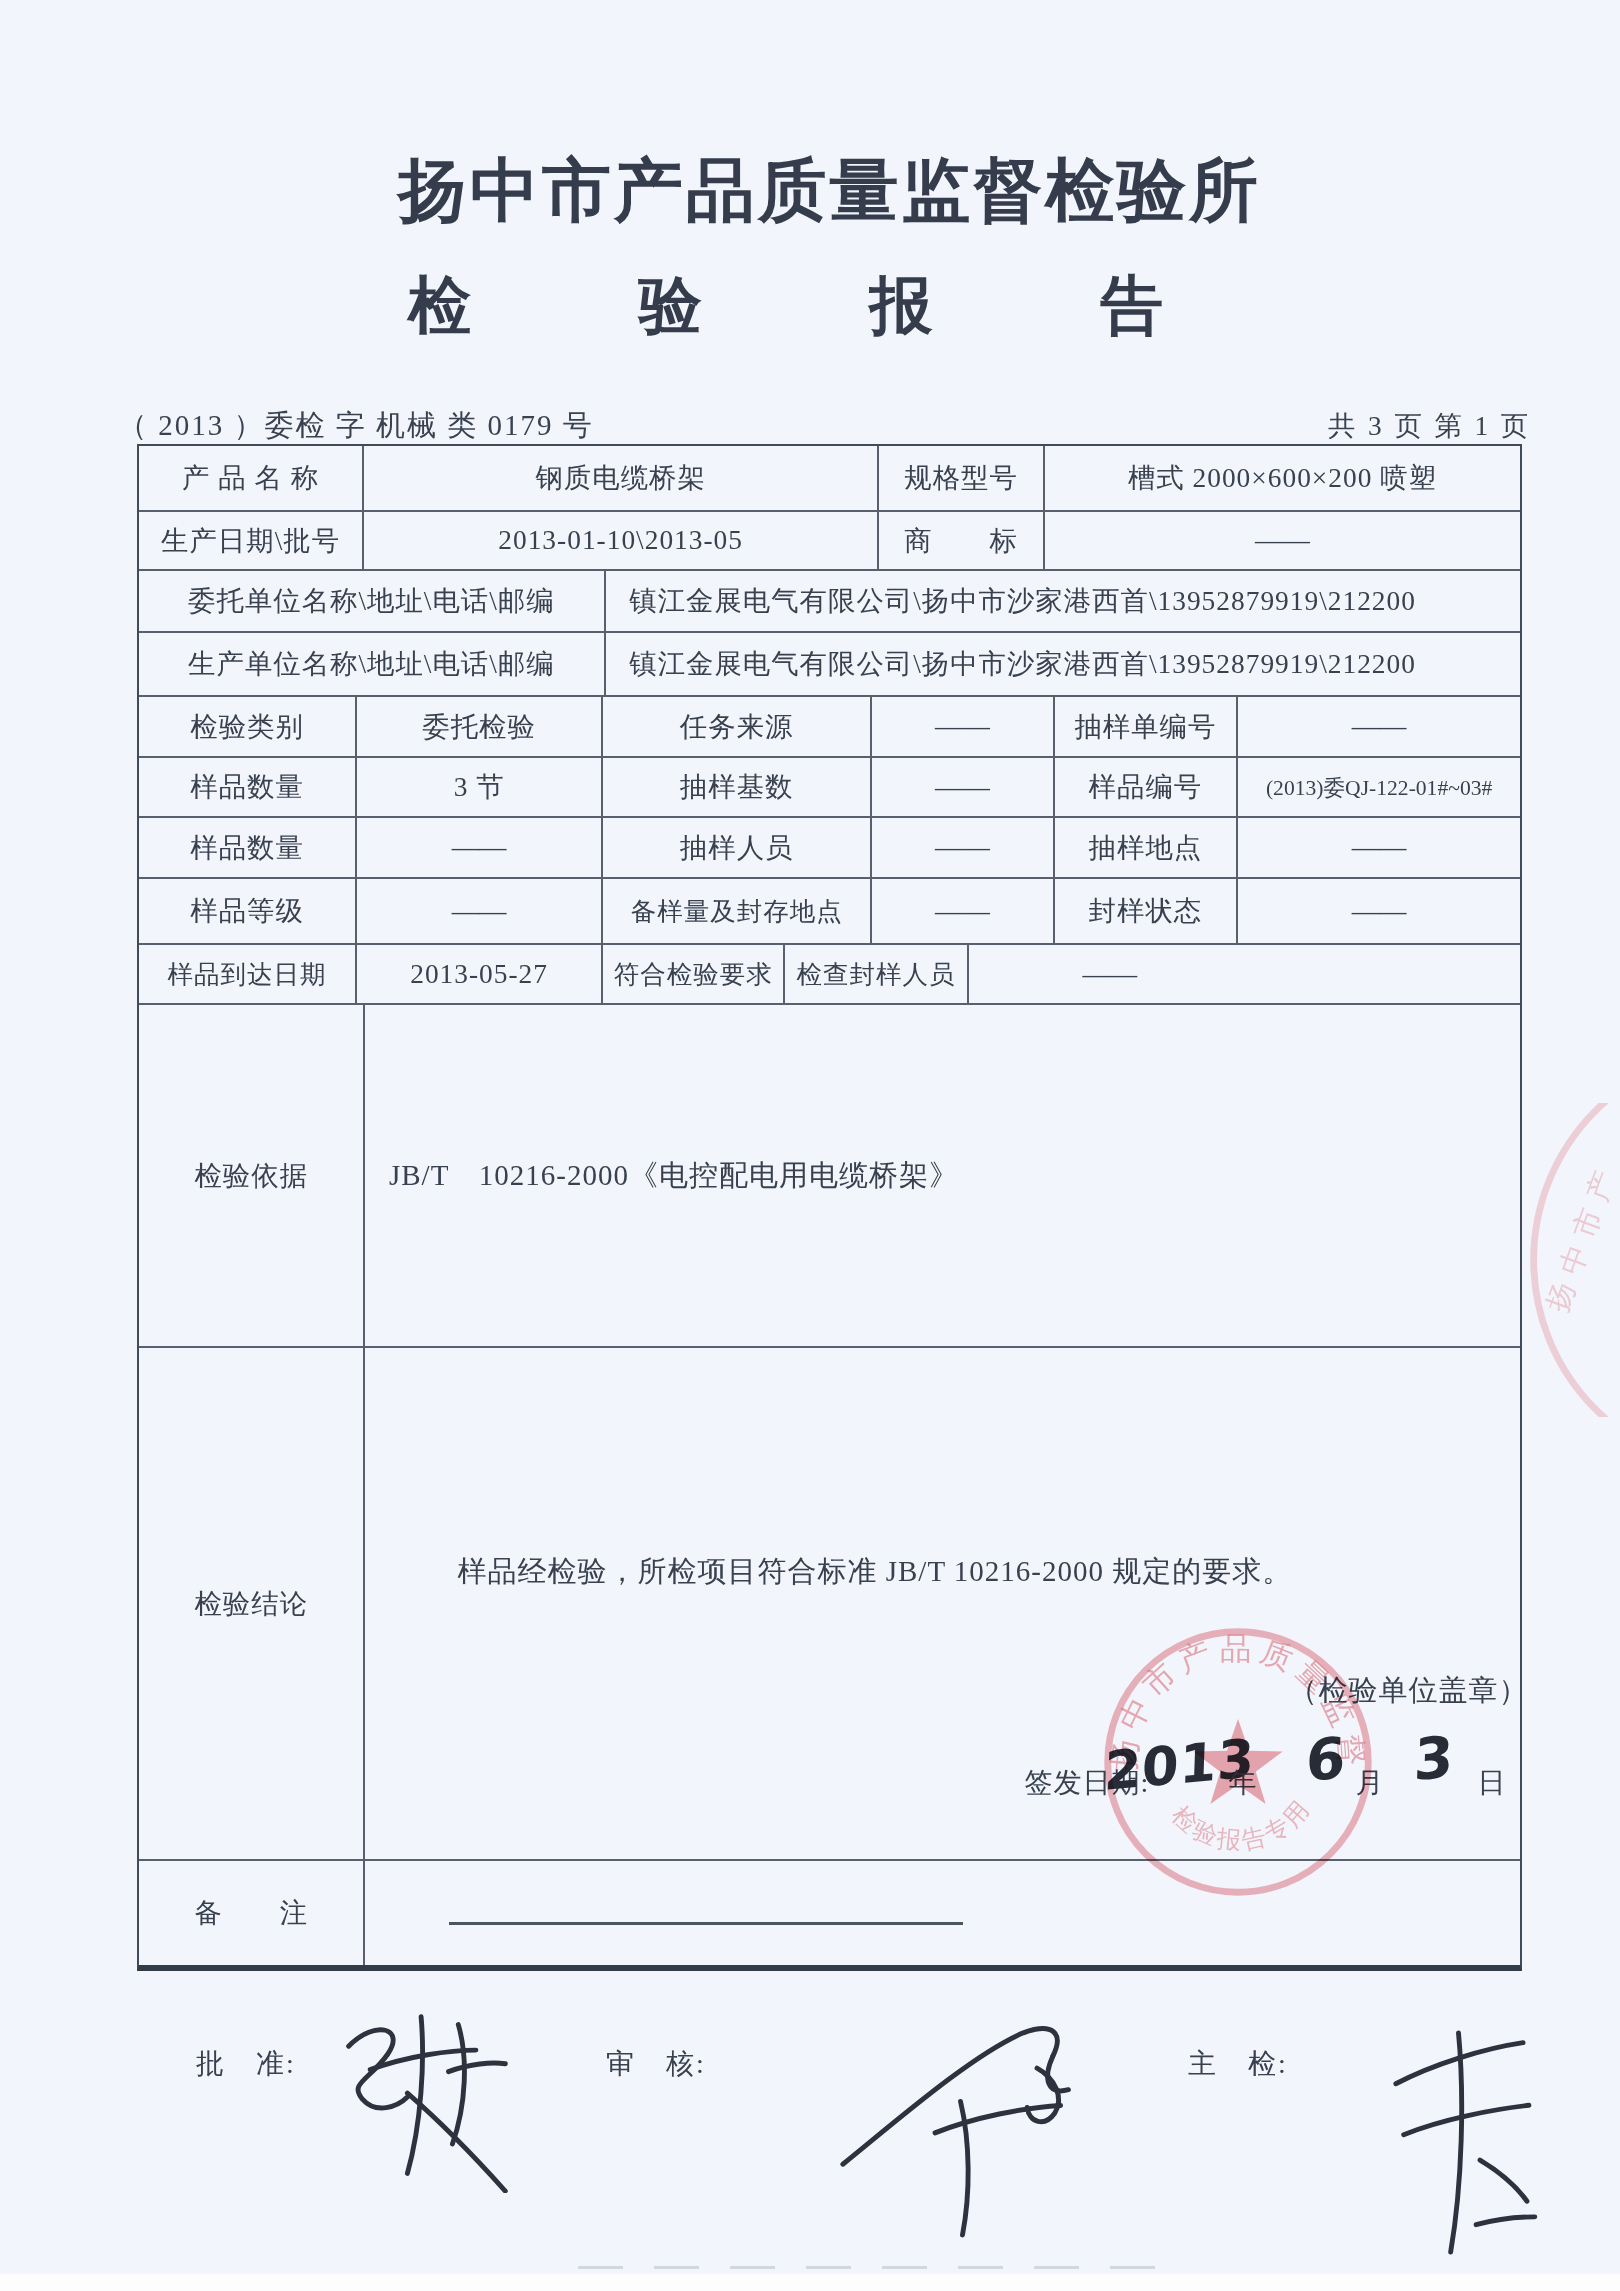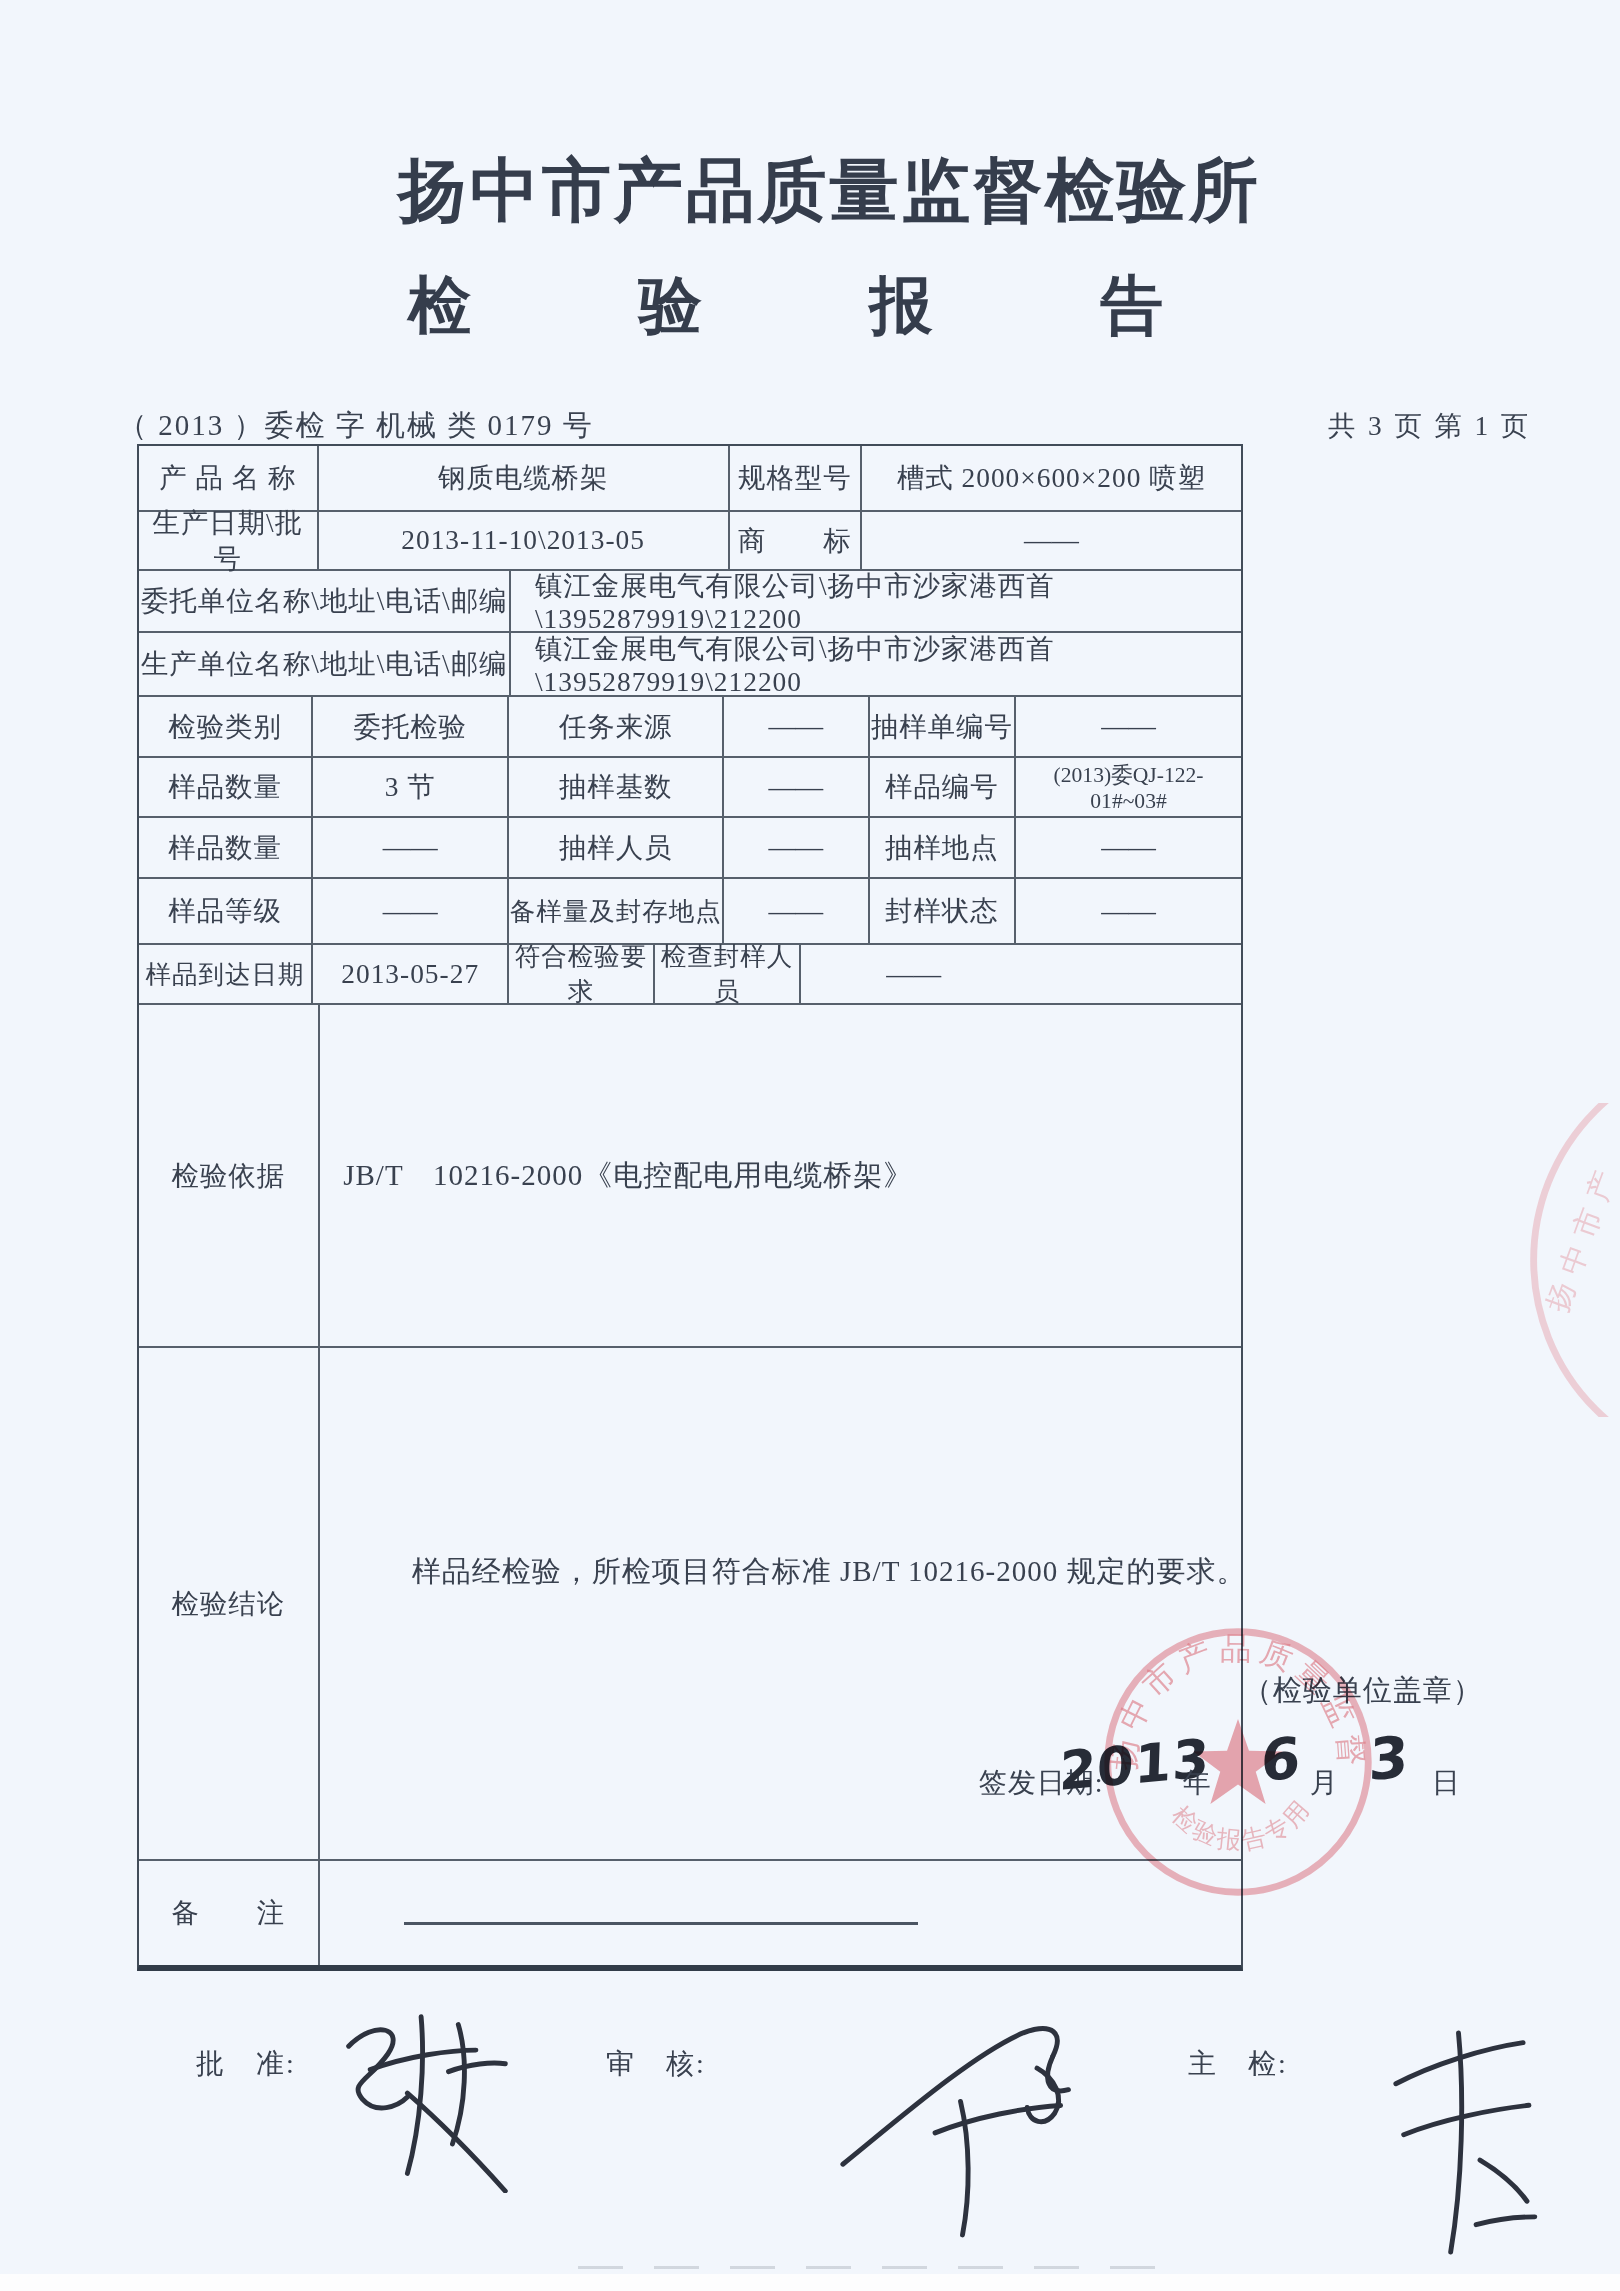--- a/index.html
+++ b/index.html
@@ -16,21 +16,21 @@
     font-size:69px;font-weight:700;letter-spacing:2.9px;color:#353d4c;
   }
   .report-title{
     left:0;top:263px;width:1620px;text-align:center;padding-left:27px;box-sizing:border-box;
     font-size:63px;font-weight:700;letter-spacing:76px;color:#353d4c;
   }
   .report-no{left:118px;top:406px;font-size:29px;letter-spacing:2px;}
   .page-info{left:1328px;top:408px;font-size:27.4px;letter-spacing:2.9px;}
   
   .report-table{
-    left:137px;top:444px;width:1106px;box-sizing:border-box;
+    left:137px;top:444px;width:1385px;box-sizing:border-box;
     border:2.9px solid #424c59;border-bottom:6.9px solid #323c49;
     background:transparent;
   }
   .row{display:flex;box-sizing:border-box;border-bottom:2px solid #57606c;}
   .row.last{border-bottom:none;}
   .cell{
     box-sizing:border-box;border-right:2px solid #57606c;
     display:flex;align-items:center;justify-content:center;
     font-size:27.4px;letter-spacing:1px;color:#39414f;text-align:center;
   }
@@ -79,21 +79,21 @@
 
   <div class="row" style="height:66px">
     <div class="cell w-l1">产 品 名 称</div>
     <div class="cell w-v1">钢质电缆桥架</div>
     <div class="cell w-l2">规格型号</div>
     <div class="cell w-v2 end">槽式 2000×600×200 喷塑</div>
   </div>
 
   <div class="row" style="height:59px">
     <div class="cell w-l1">生产日期\批号</div>
-    <div class="cell w-v1">2013-11-10\2013-05</div>
+    <div class="cell w-v1">2013-01-10\2013-05</div>
     <div class="cell w-l2">商　　标</div>
     <div class="cell w-v2 end dash">——</div>
   </div>
 
   <div class="row" style="height:62px">
     <div class="cell c2-l">委托单位名称\地址\电话\邮编</div>
     <div class="cell c2-v end left">镇江金展电气有限公司\扬中市沙家港西首\13952879919\212200</div>
   </div>
 
   <div class="row" style="height:64px">

